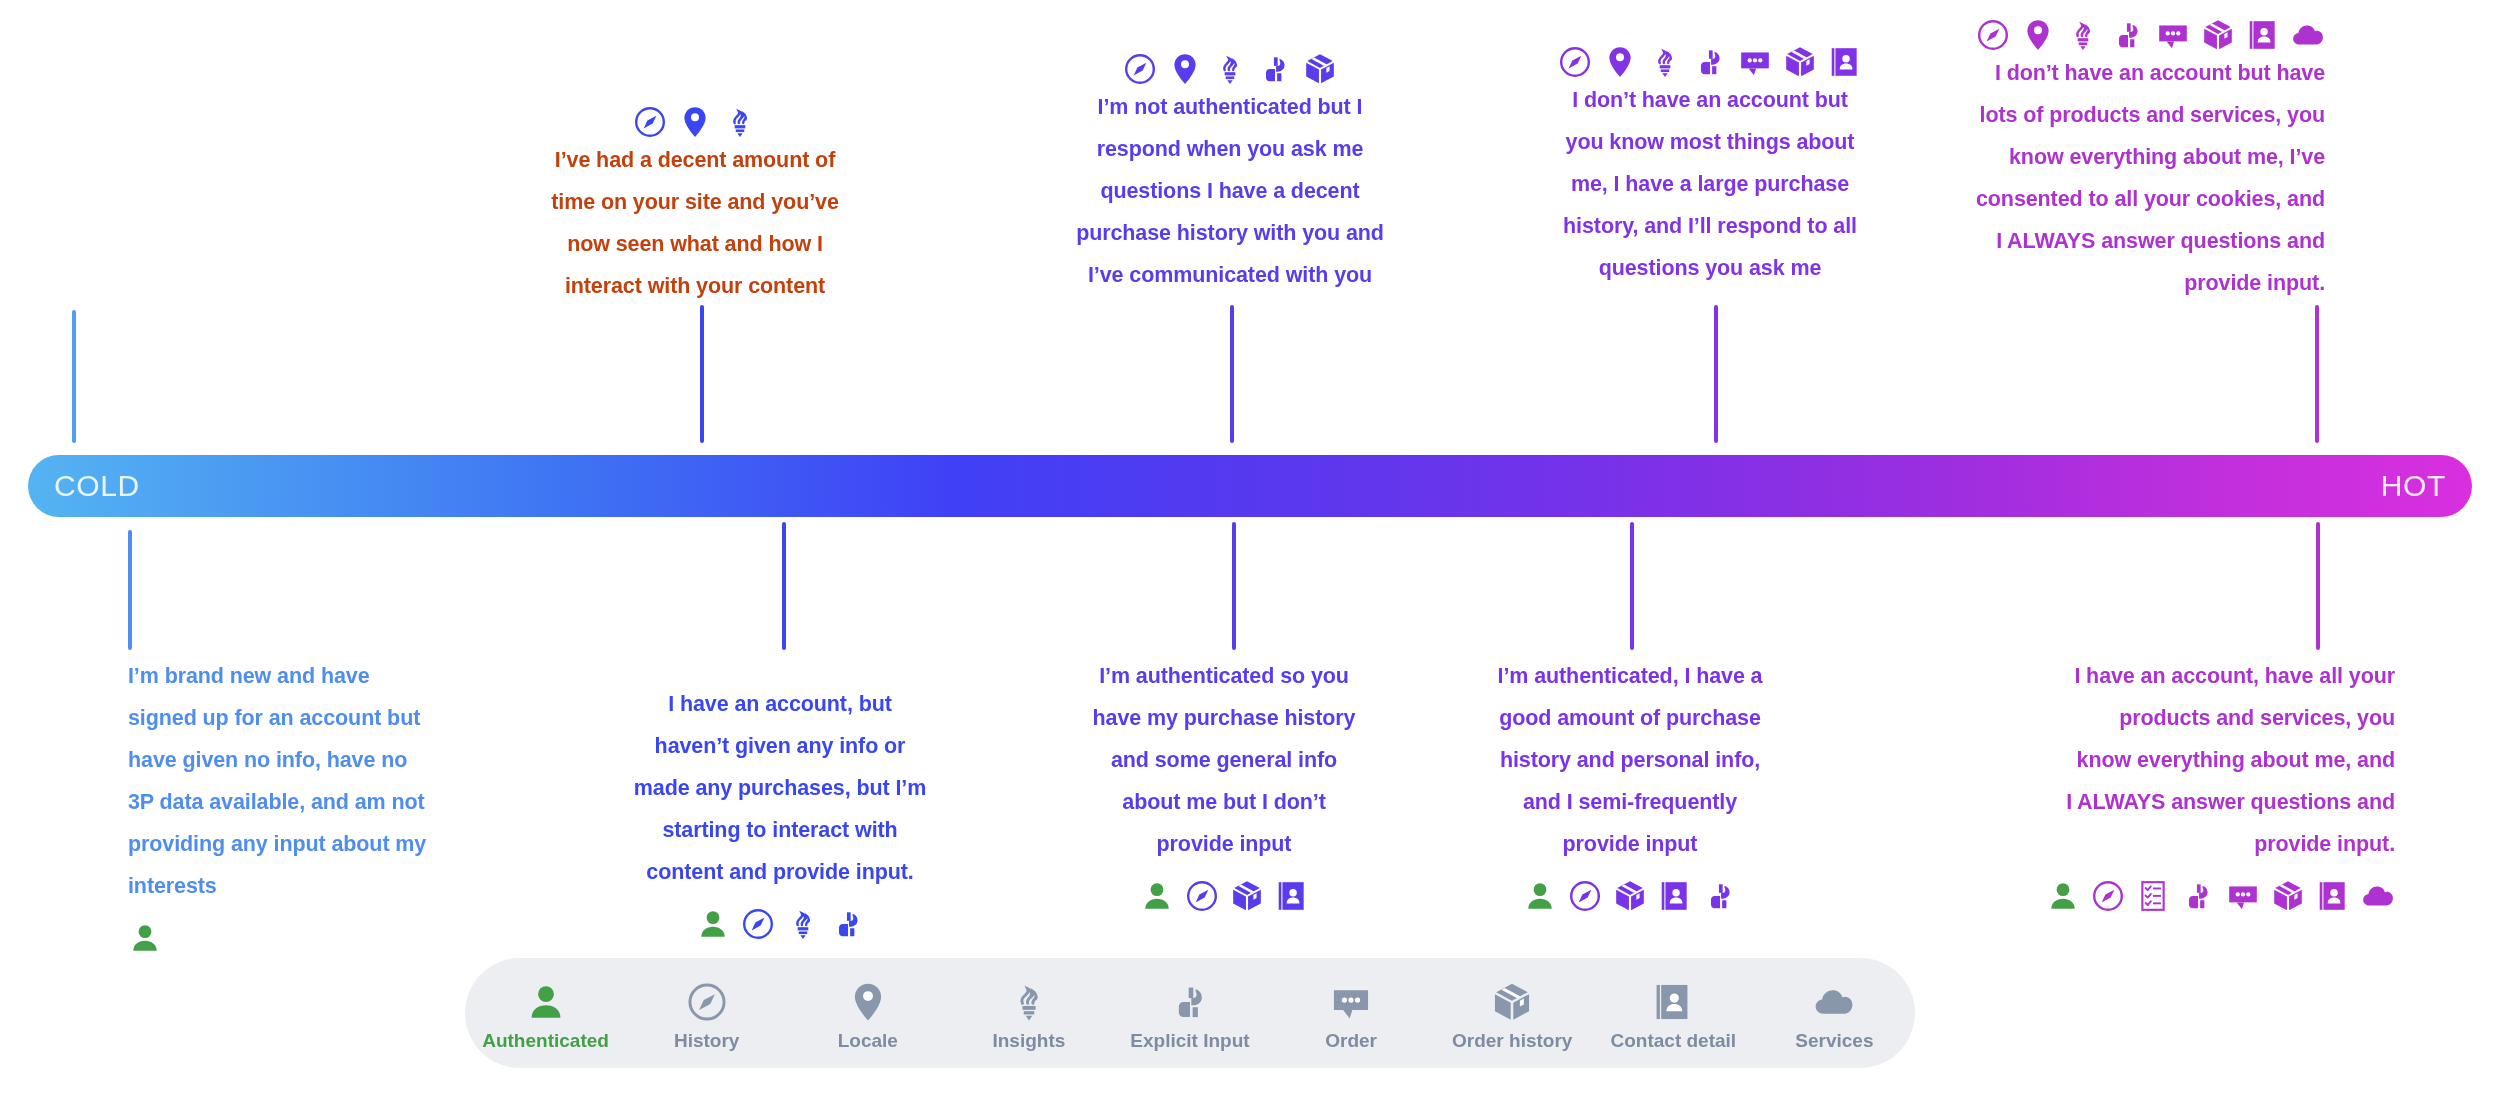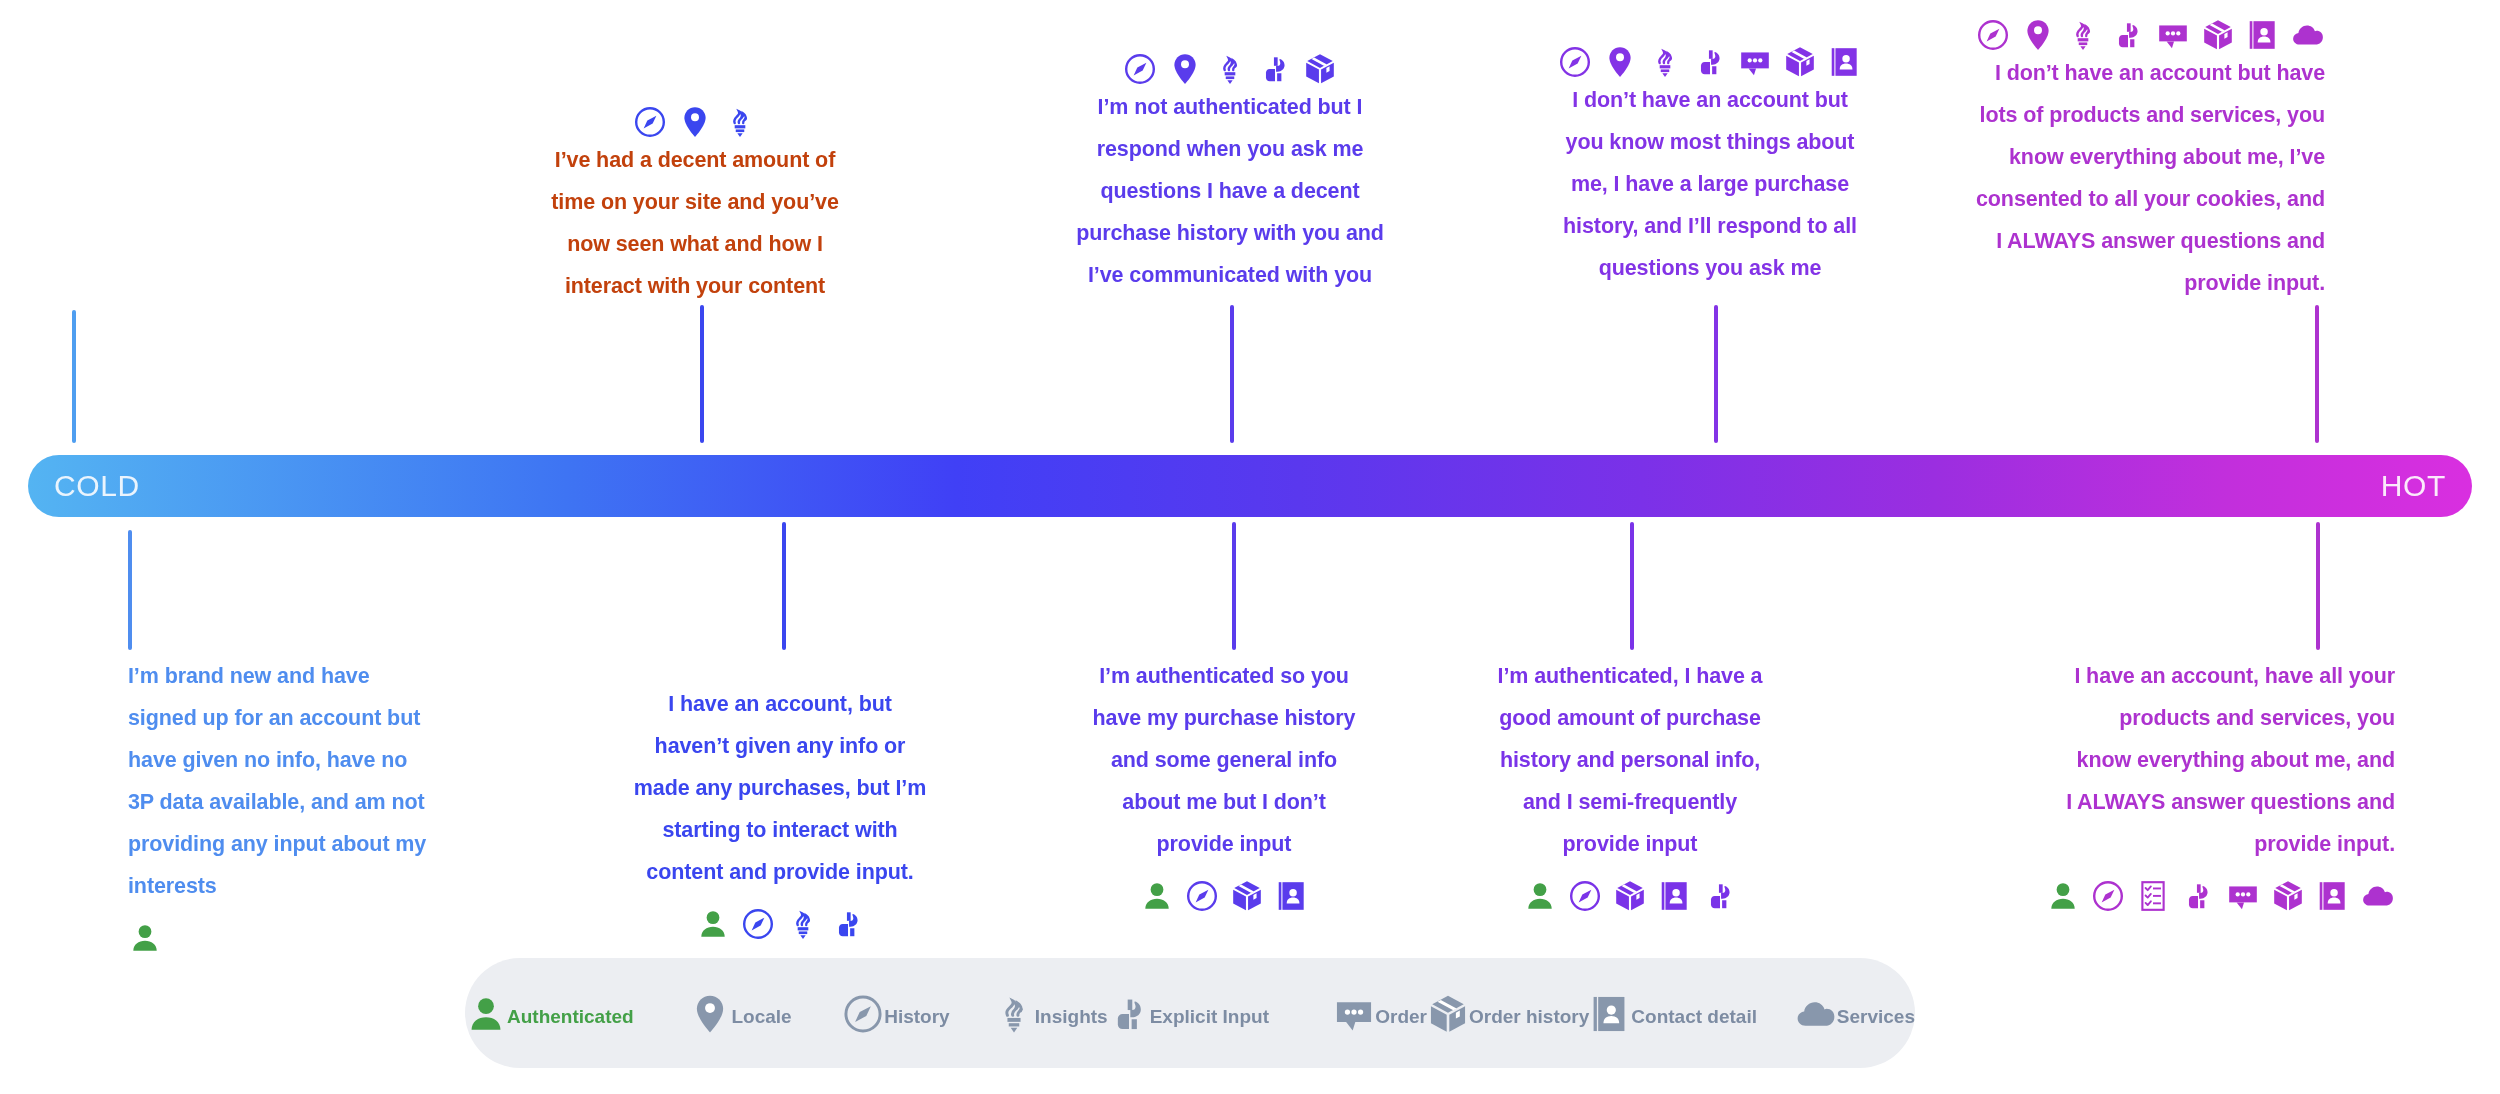--- a/index.html
+++ b/index.html
@@ -45,21 +45,21 @@
   .icon-row svg{display:block;}
   .tick{position:absolute;width:4px;border-radius:2px;}
 
   
   #legend-bar{
     position:absolute;left:465px;top:958px;width:1450px;height:110px;
     background:#eceef2;border-radius:55px;
     display:flex;align-items:center;
   }
   .legend-item{
-    display:flex;align-items:center;
+    display:flex;flex-direction:column;align-items:center;
     justify-content:flex-end;height:78px;
   }
   .legend-item .lg-ic{height:44px;display:flex;align-items:flex-end;}
   .legend-item .lg-lb{
     margin-top:7px;font-size:19px;font-weight:bold;color:#7d8ca3;
     white-space:nowrap;
   }
   .legend-item.auth .lg-lb{color:#43a047;}
 </style>
 </head>
@@ -493,34 +493,34 @@
           <svg width="42" height="42" viewBox="0 0 64 64" fill="#43a047">
             <circle cx="32" cy="20" r="12"></circle>
             <path d="M10 56c0-12 10-19 22-19s22 7 22 19z"></path>
           </svg>
         </span>
         <span class="lg-lb">Authenticated</span>
       </div>
       <div class="legend-item" style="flex:1">
         <span class="lg-ic">
           <svg width="42" height="42" viewBox="0 0 64 64" fill="#8897ac">
+            <circle cx="32" cy="32" r="26" fill="none" stroke="#8897ac" stroke-width="4.5"></circle>
+            <path d="M44 20 L27 29 L20 44 L37 35 Z"></path>
+          </svg>
+        </span>
+        <span class="lg-lb">History</span>
+      </div>
+      <div class="legend-item" style="flex:1">
+        <span class="lg-ic">
+          <svg width="42" height="42" viewBox="0 0 64 64" fill="#8897ac">
             <path d="M32 4C21 4 12 13 12 24c0 15 20 36 20 36s20-21 20-36C52 13 43 4 32 4z"></path>
             <circle cx="32" cy="23" r="7.5" fill="#fff"></circle>
           </svg>
         </span>
         <span class="lg-lb">Locale</span>
-      </div>
-      <div class="legend-item" style="flex:1">
-        <span class="lg-ic">
-          <svg width="42" height="42" viewBox="0 0 64 64" fill="#8897ac">
-            <circle cx="32" cy="32" r="26" fill="none" stroke="#8897ac" stroke-width="4.5"></circle>
-            <path d="M44 20 L27 29 L20 44 L37 35 Z"></path>
-          </svg>
-        </span>
-        <span class="lg-lb">History</span>
       </div>
       <div class="legend-item" style="flex:1">
         <span class="lg-ic">
           <svg width="42" height="42" viewBox="0 0 64 64" fill="#8897ac">
             <path d="M22 38h20v6H22z"></path>
             <path d="M24 46h16v5H24z"></path>
             <path d="M27 53h10l-5 7z"></path>
             <path d="M22 34c-3-7 2-10 6-14 4-4 2-8 2-8s8 4 5 11" fill="none" stroke="#8897ac" stroke-width="4.5" stroke-linecap="round"></path>
             <path d="M30 34c-2-5 3-8 6-11 3-3 2-7 2-7s7 5 4 11" fill="none" stroke="#8897ac" stroke-width="4.5" stroke-linecap="round"></path>
             <path d="M38 34c-1-4 3-6 5-9" fill="none" stroke="#8897ac" stroke-width="4.5" stroke-linecap="round"></path>

